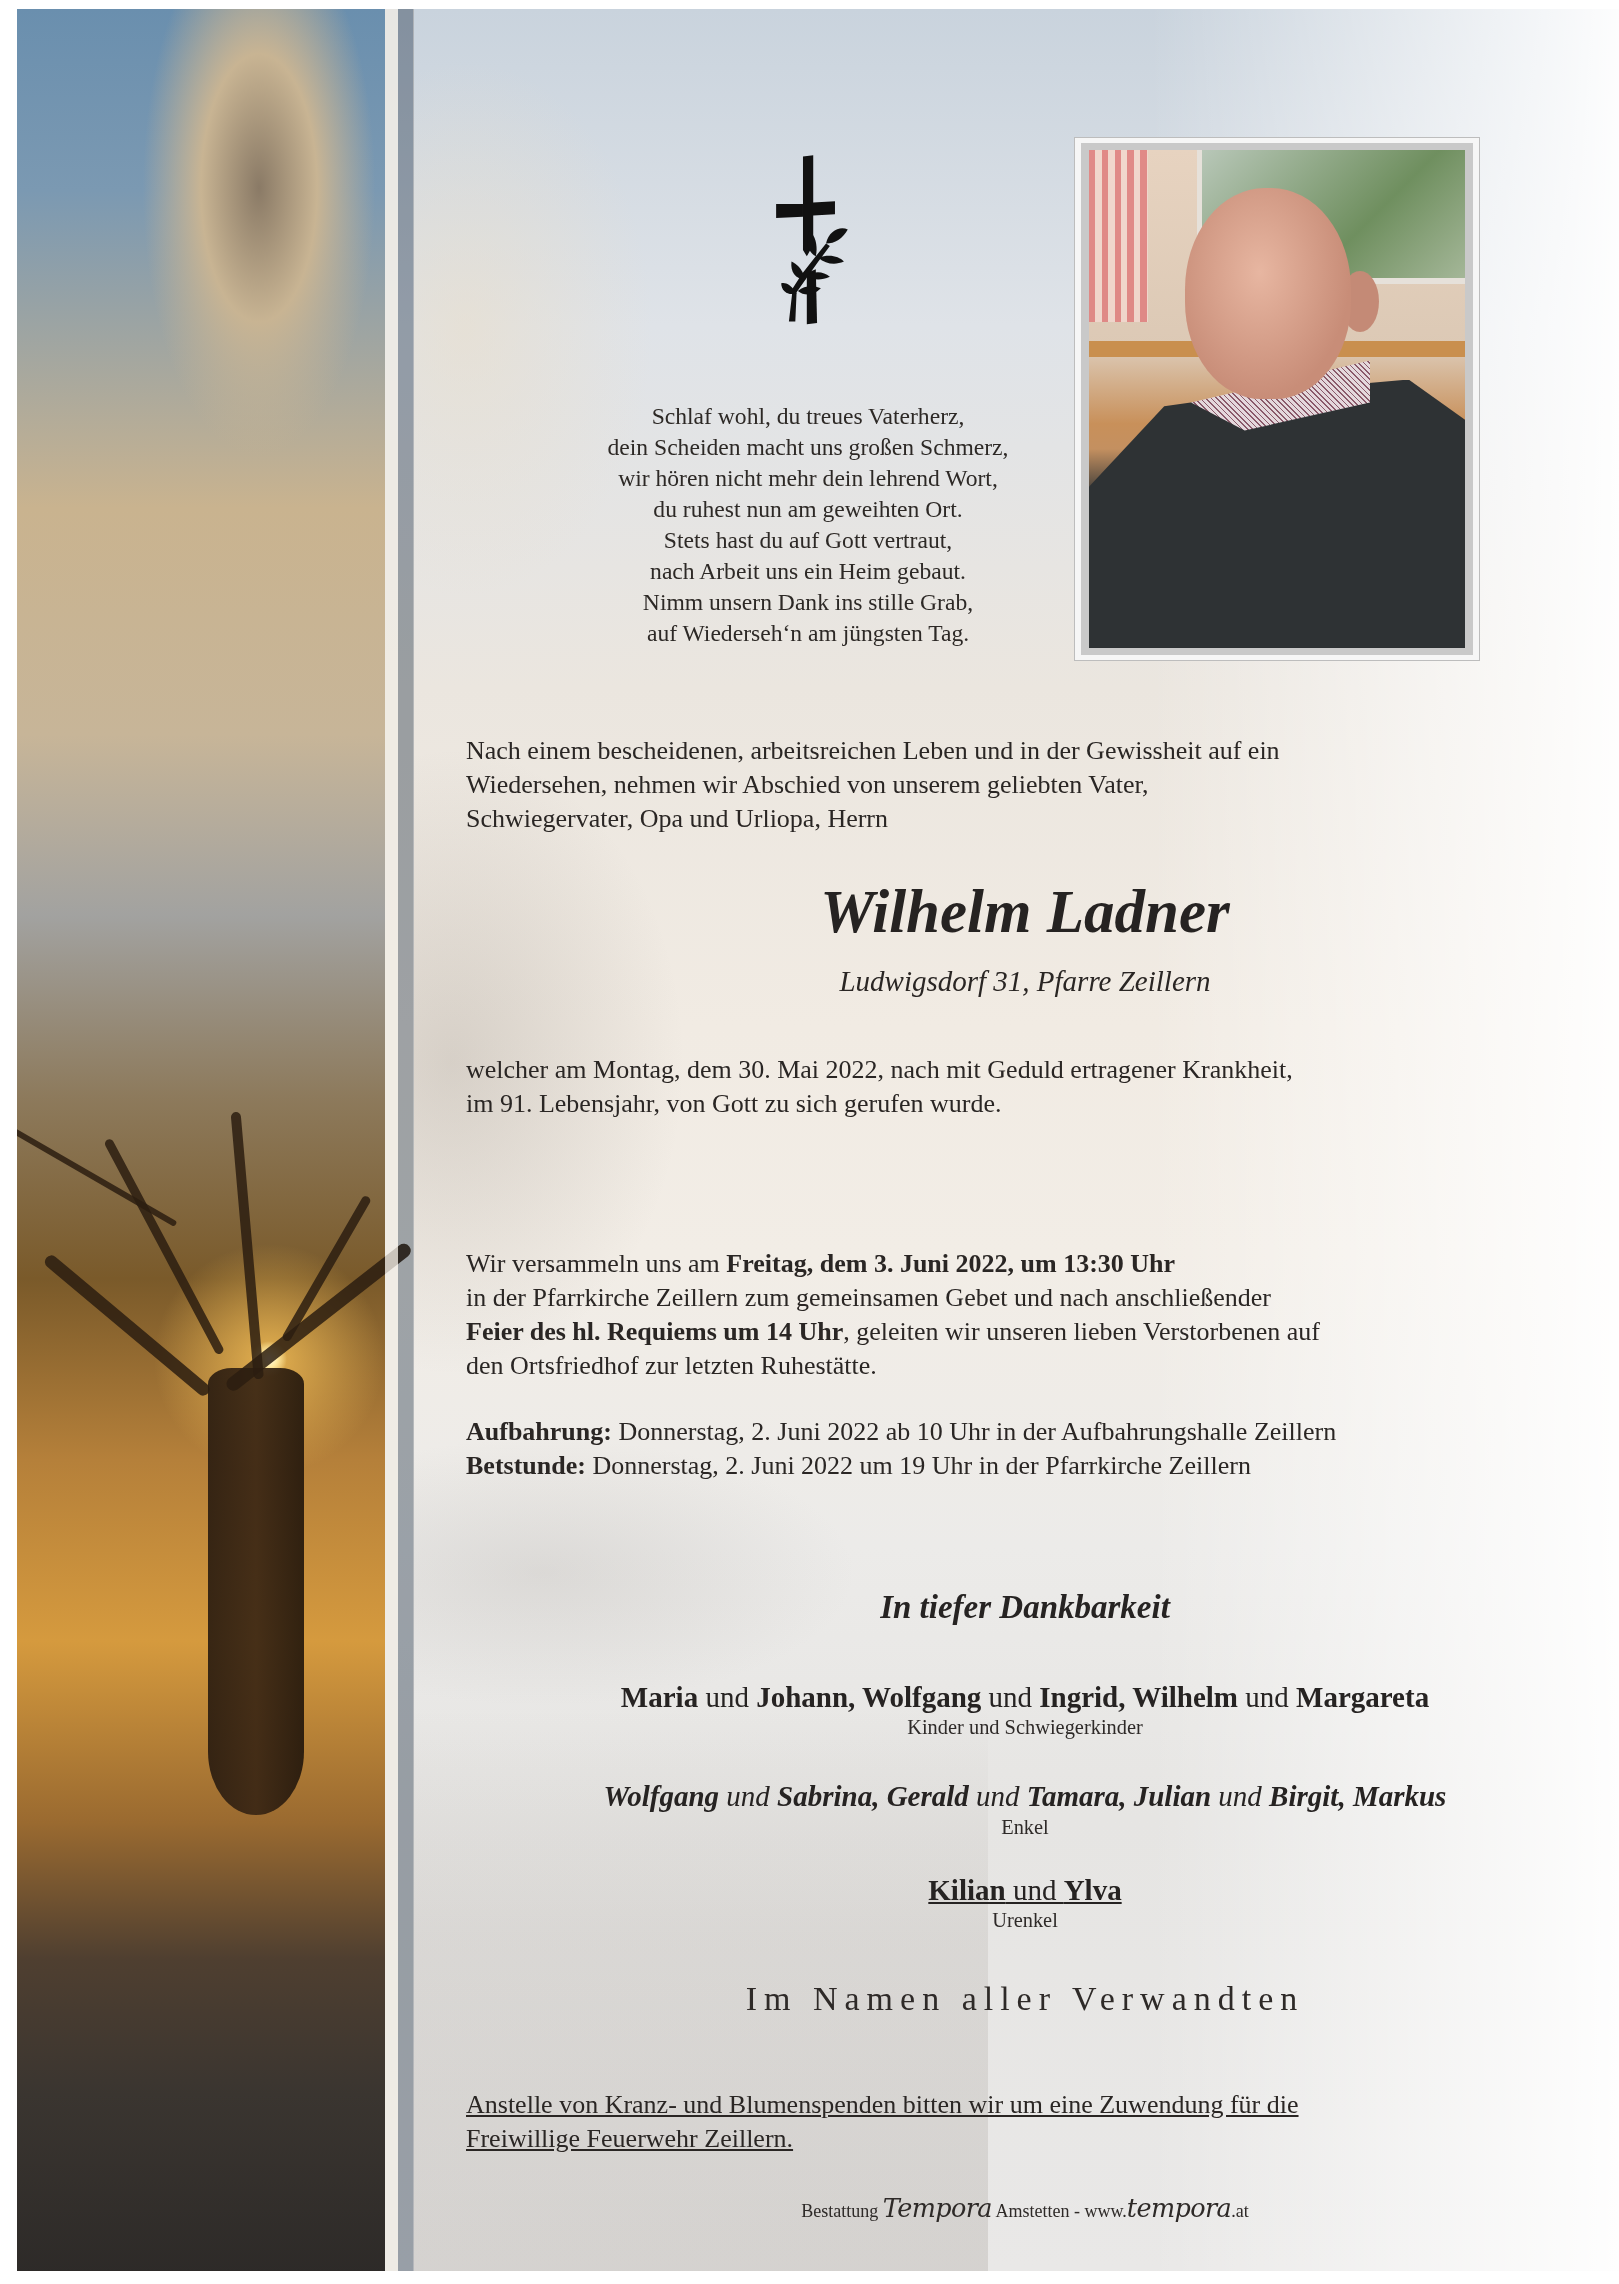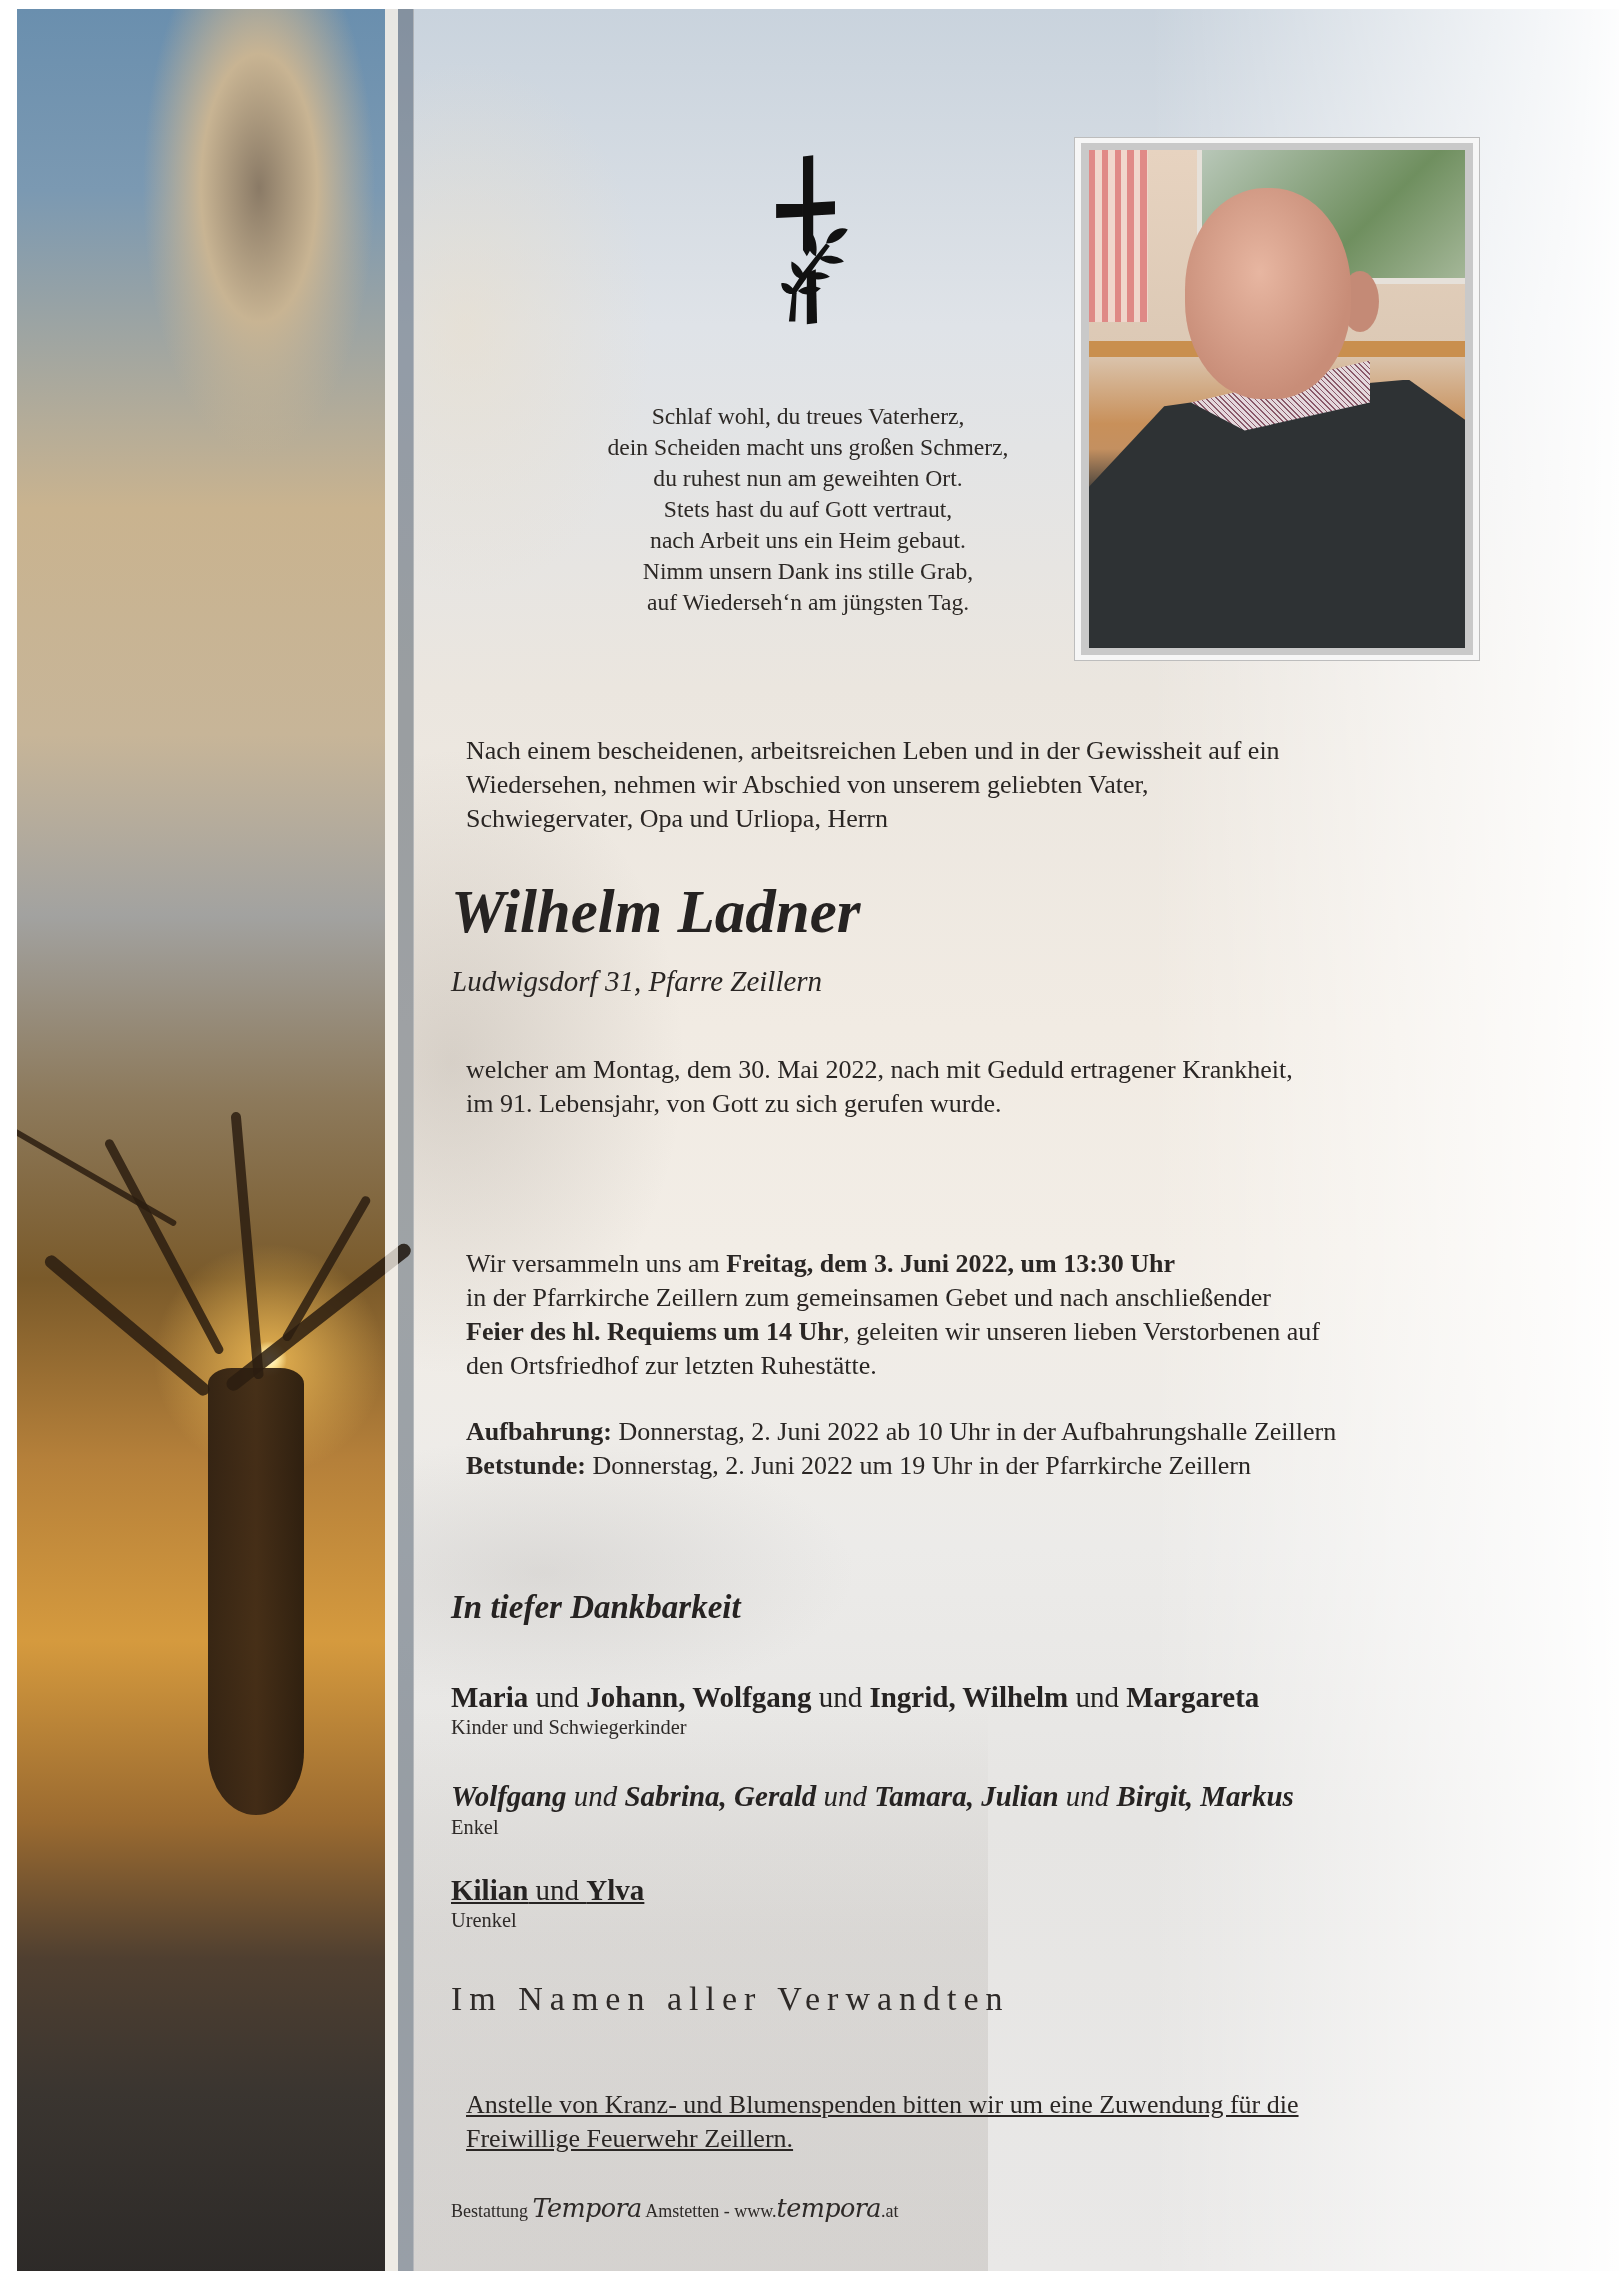--- a/index.html
+++ b/index.html
@@ -48,21 +48,21 @@
   .photo .window { position: absolute; left: 108px; top: 0; width: 268px; height: 128px; background: linear-gradient(135deg, #b8c7b8, #6f8f5f 60%, #a6b89a); border-left: 5.1px solid #e6e1da; border-bottom: 6.4px solid #e6e1da; }
   .photo .chairback { position: absolute; left: 0; top: 191px; width: 376px; height: 16.6px; background: #c98f4e; }
   .photo .head { position: absolute; left: 96px; top: 38px; width: 166px; height: 211px; border-radius: 48% 48% 46% 46%; background: radial-gradient(ellipse at 45% 40%, #e7b6a1, #c88d78 70%); }
   .photo .ear { position: absolute; left: 252px; top: 121px; width: 38px; height: 61px; border-radius: 50%; background: #c48a76; }
   .photo .collar { position: absolute; left: 102px; top: 211px; width: 179px; height: 70px; background: repeating-linear-gradient(45deg, #e4d8dc 0 2.6px, #8a5a6a 2.6px 3.8px); clip-path: polygon(0 60%, 100% 0, 100% 60%, 30% 100%); }
   .photo .sweater { position: absolute; left: 0; top: 230px; width: 376px; height: 268px; background: #2e3234; clip-path: polygon(0 40%, 20% 10%, 45% 5%, 85% 0, 100% 15%, 100% 100%, 0 100%); }
 
   
   .txt { position: absolute; left: 449px; font-size: 26px; line-height: 34px; color: #2a2624; white-space: nowrap; }
   .txt b { font-weight: bold; }
-  .center { position: absolute; left: 434px; width: 1148px; white-space: nowrap; }
+  .center { position: absolute; left: 434px; width: 1148px; text-align: center; white-space: nowrap; }
   .title { top: 868px; font-size: 61px; font-style: italic; font-weight: bold; color: #262322; letter-spacing: 0px; }
   .address { top: 956px; font-size: 29px; font-style: italic; color: #2a2624; }
   .dank { top: 1580px; font-size: 33px; font-style: italic; font-weight: bold; color: #262322; }
   .names { font-size: 29px; color: #262322; }
   .names b { font-weight: bold; }
   .names span.und { font-weight: normal; }
   .role { font-size: 20.4px; color: #2e2a28; }
   .im-namen { top: 1971px; font-size: 34px; letter-spacing: 7px; color: #2e2a28; }
   .footer { top: 2184px; font-size: 18px; color: #2e2a28; }
   .footer .script { font-family: "DejaVu Serif", serif; font-style: italic; font-size: 25.5px; letter-spacing: -0.6px; }
@@ -97,20 +97,21 @@
     <path d="M66 162 C 84 156, 98 160, 106 168 C 92 174, 78 172, 66 162 Z" fill="#111"></path>
     <path d="M46 196 C 40 178, 32 172, 24 168 C 22 184, 30 196, 46 196 Z" fill="#111"></path>
     <path d="M48 190 C 62 182, 74 184, 84 192 C 70 198, 58 198, 48 190 Z" fill="#111"></path>
     <path d="M32 218 C 24 204, 14 200, 8 202 C 8 214, 18 222, 32 218 Z" fill="#111"></path>
     <path d="M34 214 C 46 204, 60 206, 70 210 C 58 222, 44 222, 34 214 Z" fill="#111"></path>
   </svg>
 
   <div class="poem">
     <div>Schlaf wohl, du treues Vaterherz,</div>
     <div>dein Scheiden macht uns großen Schmerz,</div>
+    <div>wir hören nicht mehr dein lehrend Wort,</div>
     <div>du ruhest nun am geweihten Ort.</div>
     <div>Stets hast du auf Gott vertraut,</div>
     <div>nach Arbeit uns ein Heim gebaut.</div>
     <div>Nimm unsern Dank ins stille Grab,</div>
     <div>auf Wiederseh‘n am jüngsten Tag.</div>
   </div>
 
   <div class="frame">
     <div class="frame-inner"></div>
     <div class="photo">

